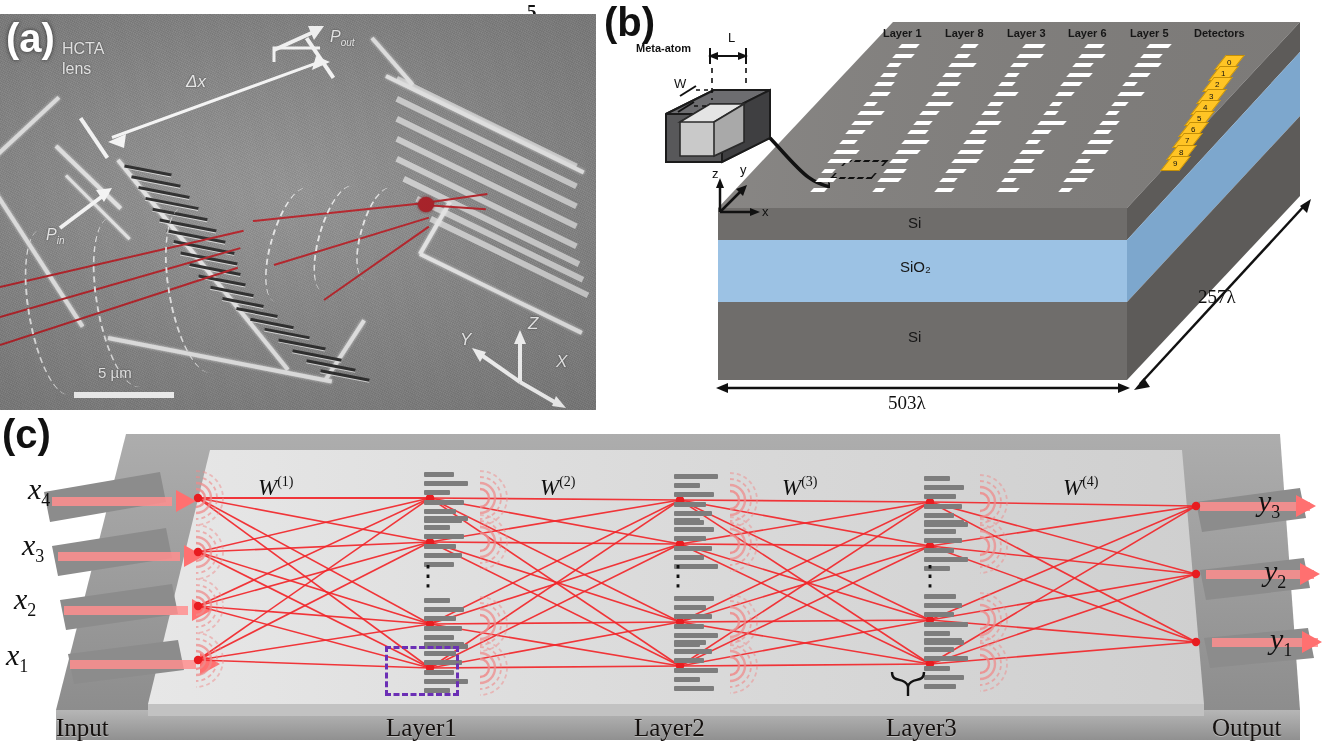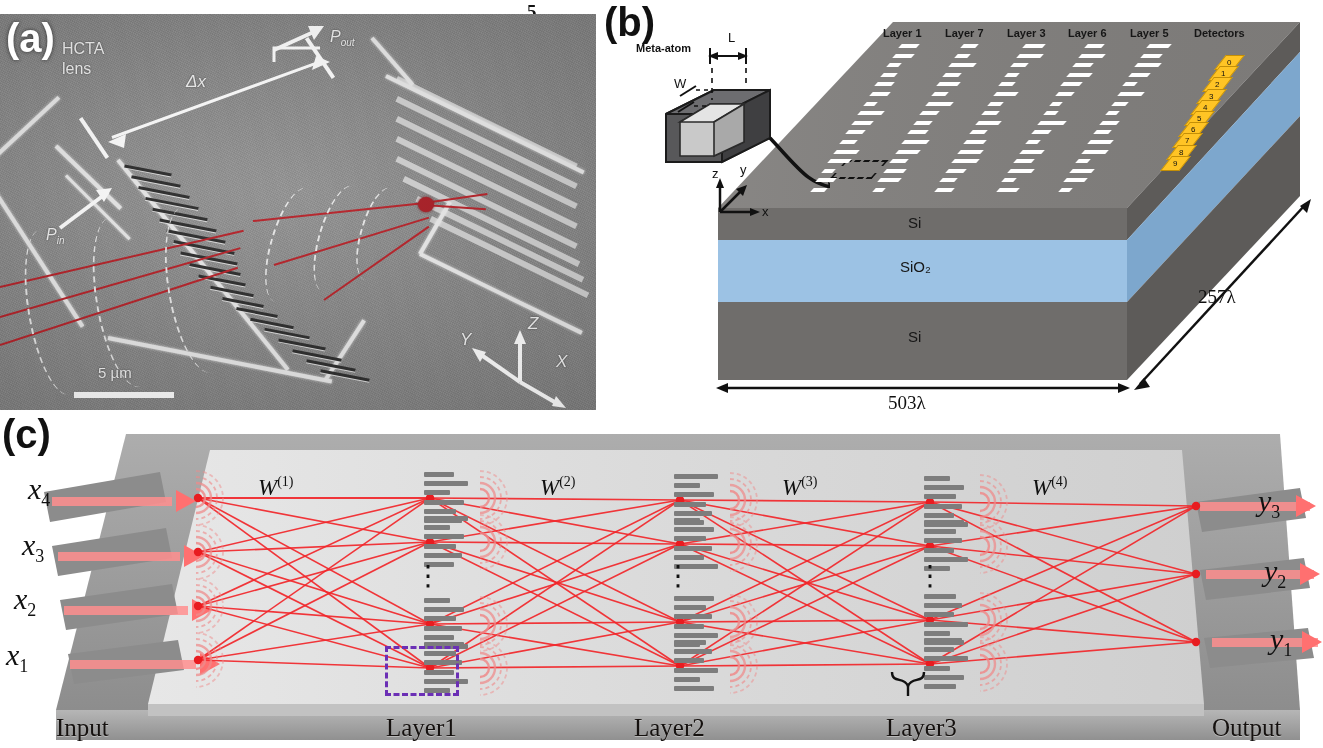--- a/index.html
+++ b/index.html
@@ -262,21 +262,21 @@
       <line x1="14" y1="44" x2="48" y2="44" stroke="#111" stroke-width="2.5"></line>
       <polygon points="54,44 44,40 44,48" fill="#111"></polygon>
       <line x1="14" y1="44" x2="36" y2="22" stroke="#111" stroke-width="2.5"></line>
       <polygon points="41,17 30,21 37,28" fill="#111"></polygon>
     </svg>
     <div class="meta-txt" style="left:112px;top:166px;font-size:13px;font-weight:400;">z</div>
     <div class="meta-txt" style="left:140px;top:162px;font-size:13px;font-weight:400;">y</div>
     <div class="meta-txt" style="left:162px;top:204px;font-size:13px;font-weight:400;">x</div>
 
     <div class="bLayerTxt" style="left:283px;top:27px;">Layer 1</div>
-    <div class="bLayerTxt" style="left:345px;top:27px;">Layer 7</div>
+    <div class="bLayerTxt" style="left:345px;top:27px;">Layer 8</div>
     <div class="bLayerTxt" style="left:407px;top:27px;">Layer 3</div>
     <div class="bLayerTxt" style="left:468px;top:27px;">Layer 6</div>
     <div class="bLayerTxt" style="left:530px;top:27px;">Layer 5</div>
     <div class="bLayerTxt" style="left:594px;top:27px;">Detectors</div>
 
     <div id="mcols">
         <div>
           <div class="mbar" style="left: 300px; top: 44px; width: 18px; height: 4px; transform: skewX(-42deg);"></div>
           <div class="mbar" style="left: 294.1px; top: 53.6px; width: 19px; height: 4px; transform: skewX(-42deg);"></div>
           <div class="mbar" style="left: 288.2px; top: 63.2px; width: 12px; height: 4px; transform: skewX(-42deg);"></div>
@@ -773,21 +773,21 @@
 
     <div class="wlbl" style="left:258px;top:64px;">
       <span>W</span><sup>(1)</sup>
     </div>
     <div class="wlbl" style="left:540px;top:64px;">
       <span>W</span><sup>(2)</sup>
     </div>
     <div class="wlbl" style="left:782px;top:64px;">
       <span>W</span><sup>(3)</sup>
     </div>
-    <div class="wlbl" style="left:1032px;top:64px;">
+    <div class="wlbl" style="left:1063px;top:64px;">
       <span>W</span><sup>(4)</sup>
     </div>
 
     <div class="xy" style="left:28px;top:62px;">
       <span>x</span><sub>4</sub>
     </div>
     <div class="xy" style="left:22px;top:118px;text-align:center;">
       <span>x</span><sub>3</sub>
     </div>
     <div class="xy" style="left:14px;top:172px;">

